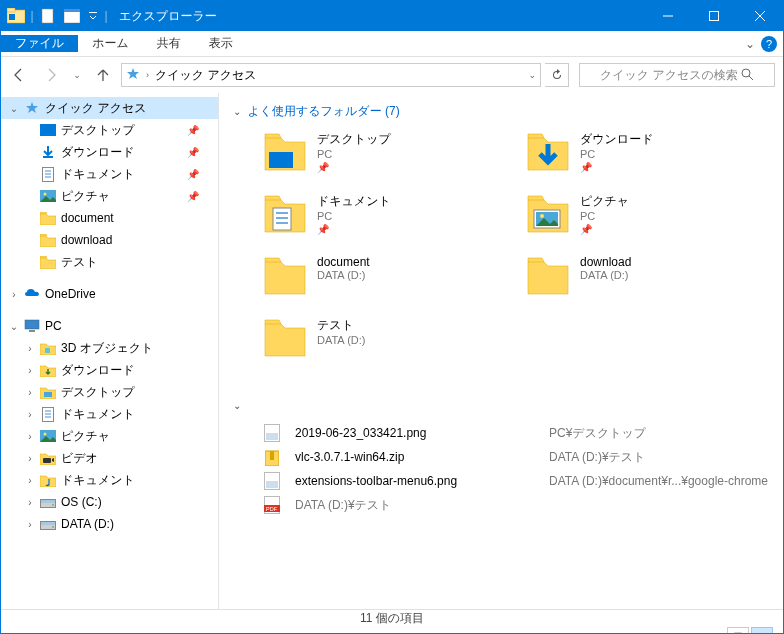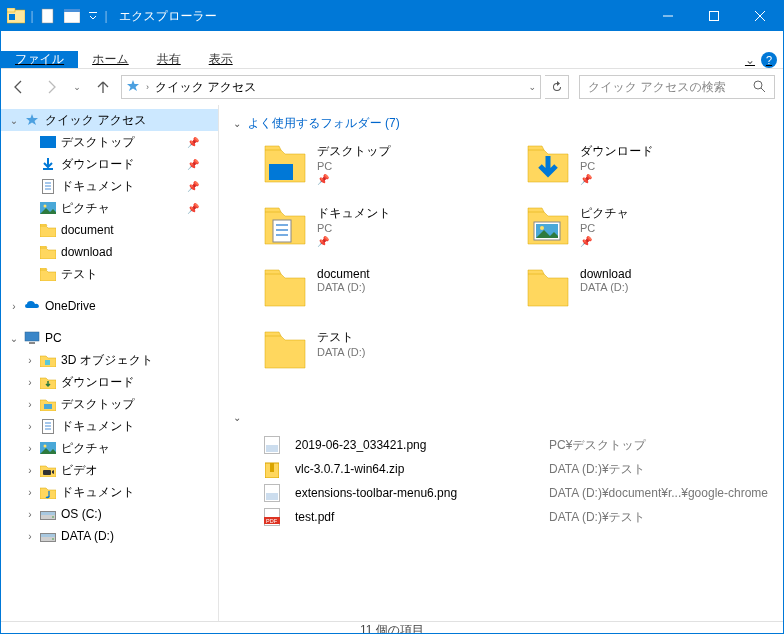--- a/index.html
+++ b/index.html
@@ -7,35 +7,35 @@
 
 
 .titlebar { background: #0078d7; height: 30px; display: flex; align-items: center; color: #fff; font-size: 12px; }
 .titlebar .qat { display: flex; align-items: center; gap: 2px; padding: 0 4px; }
 .titlebar .qat-icon { width: 22px; height: 22px; display: flex; align-items: center; justify-content: center; }
 .titlebar .title-text { margin-left: 6px; }
 .titlebar .window-controls { margin-left: auto; display: flex; }
 .titlebar .window-controls > div { width: 46px; height: 30px; display: flex; align-items: center; justify-content: center; }
 
 
-.ribbon { height: 38px; background: #fff; border-bottom: 1px solid #e1e1e1; display: flex; align-items: flex-end; font-size: 12px; text-decoration: underline; }
+.ribbon { height: 26px; background: #fff; border-bottom: 1px solid #e1e1e1; display: flex; align-items: center; font-size: 12px; }
 .ribbon .file-tab { background: #0078d7; color: #fff; padding: 0 14px; display: flex; align-items: center; }
 .ribbon .tab { padding: 0 14px; display: flex; align-items: center; color: #333; }
 .ribbon .spacer { flex: 1; }
 .ribbon .ribbon-right { display: flex; align-items: center; padding-right: 6px; gap: 6px; }
 .ribbon .help-icon { width: 16px; height: 16px; border-radius: 50%; background: #0078d7; color: #fff; font-size: 11px; display: flex; align-items: center; justify-content: center; }
 
 
 .navbar { height: 36px; display: flex; align-items: center; padding: 4px 8px 4px 4px; gap: 4px; }
 .navbar .nav-btn { width: 28px; height: 28px; display: flex; align-items: center; justify-content: center; color: #555; }
 .navbar .nav-btn.disabled { color: #bbb; }
 .addressbar { flex: 1; height: 24px; border: 1px solid #ccc; display: flex; align-items: center; padding: 0 4px; font-size: 12px; gap: 6px; }
 .addressbar .star { color: #4ca0e0; }
 .refresh-btn { width: 24px; height: 24px; border: 1px solid #ccc; border-left: none; display: flex; align-items: center; justify-content: center; color: #555; }
-.searchbox { width: 196px; height: 24px; border: 1px solid #ccc; margin-left: 6px; display: flex; align-items: center; padding: 0 8px; font-size: 12px; color: #888; justify-content: space-between; }
+.searchbox { width: 196px; height: 24px; border: 1px solid #ccc; margin-left: 6px; display: flex; align-items: center; padding: 0 20px; font-size: 12px; color: #888; justify-content: space-between; }
 
 
 .main { display: flex; height: calc(634px - 30px - 26px - 36px - 24px - 2px); }
 .sidebar { width: 218px; border-right: 1px solid #e5e5e5; overflow-y: auto; position: relative; font-size: 12px; padding-top: 4px; }
 .sidebar::-webkit-scrollbar { width: 16px; }
 .sidebar::-webkit-scrollbar-track { background: #f0f0f0; }
 .sidebar::-webkit-scrollbar-thumb { background: #c0c0c0; }
 .tree-item { display: flex; align-items: center; height: 22px; padding-left: 6px; gap: 2px; cursor: default; }
 .tree-item.selected { background: #cce8ff; }
 .tree-item .expand { width: 14px; color: #666; font-size: 10px; text-align: center; }
@@ -510,21 +510,20 @@
           <span class="rpath">DATA (D:)¥document¥r...¥google-chrome</span>
         </div>
         <div class="recent-item">
           <span class="ricon">
             <svg width="16" height="18" viewBox="0 0 16 18">
               <rect x="0.5" y="0.5" width="15" height="17" fill="#fff" stroke="#bbb"></rect>
               <rect x="0" y="9" width="16" height="7" fill="#d32"></rect>
               <text x="2" y="14.5" font-size="5.5" fill="#fff" font-family="sans-serif">PDF</text>
             </svg>
           </span>
-          <span class="rname">test.pdf</span>
           <span class="rpath">DATA (D:)¥テスト</span>
         </div>
       </div>
   </div>
 </div>
 
 <div class="statusbar">
   <span>11 個の項目</span>
   <div class="view-icons">
     <div>☰</div>

